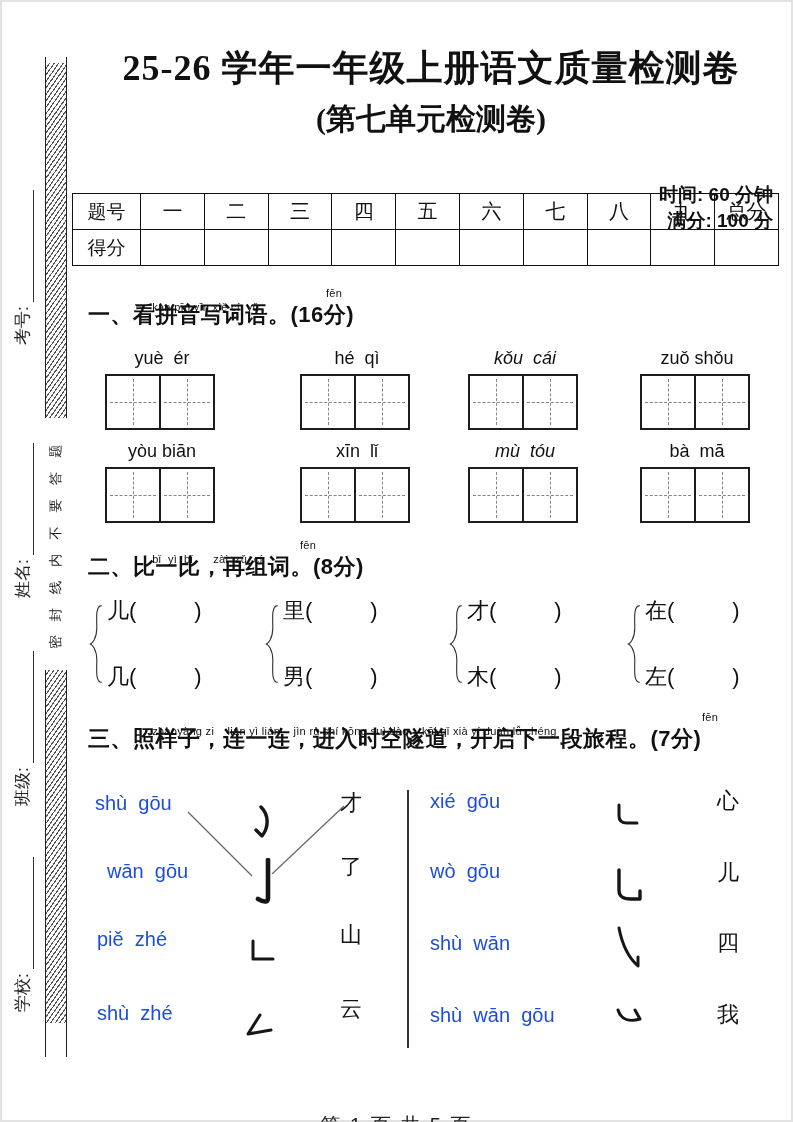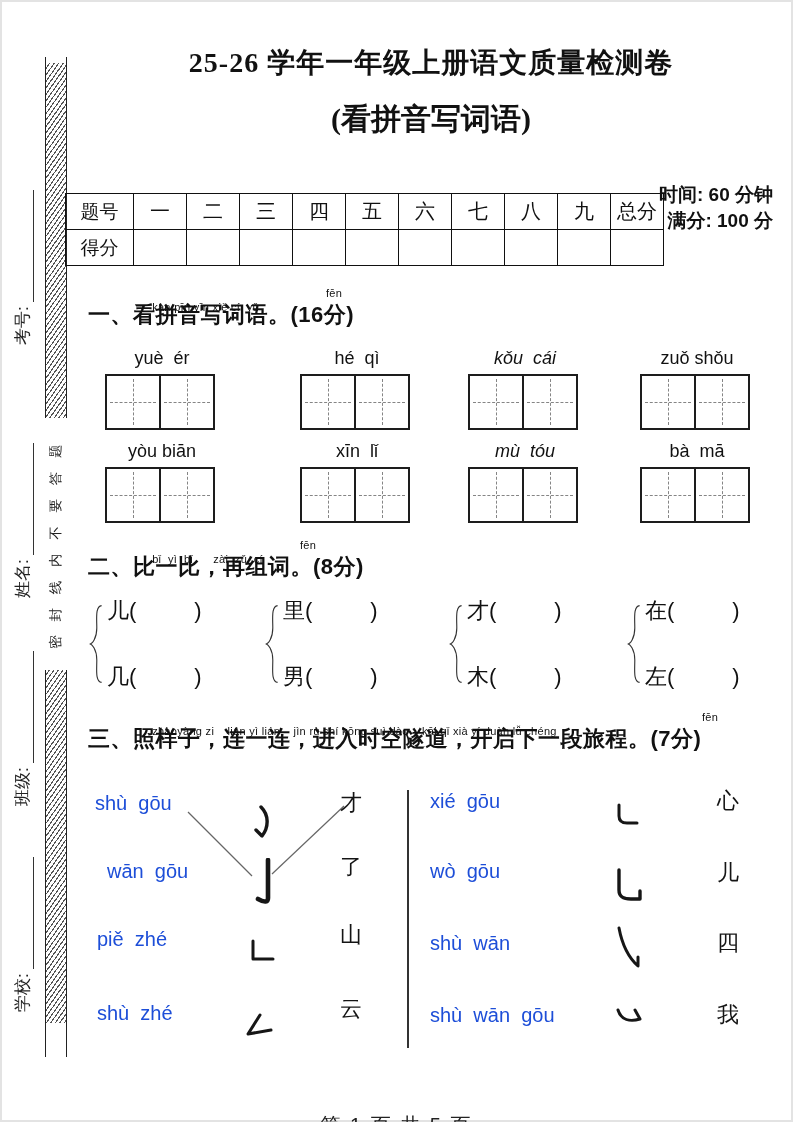--- a/index.html
+++ b/index.html
@@ -35,36 +35,36 @@
   .side-field .sf-blank {
     display:inline-block; width:112px; height:16px;
     border-bottom:1.3px solid #333;
   }
   .sf-kaohao { top:345px; } .sf-xingming { top:598px; }
   .sf-banji  { top:806px; } .sf-xuexiao  { top:1012px; }
 
   
   .title {
     position:absolute; left:75px; top:44px; width:712px; text-align:center;
-    font-family:"Liberation Serif", serif; font-weight:bold; font-size:28px;
+    font-family:"Liberation Serif", serif; font-weight:bold; font-size:36px;
     letter-spacing:1px; white-space:nowrap;
   }
   .subtitle {
     position:absolute; left:75px; top:99px; width:712px; text-align:center;
     font-family:"Liberation Serif", serif; font-weight:bold; font-size:30px;
   }
   .meta {
     position:absolute; left:75px; top:160px; width:698px; text-align:right;
     font-weight:bold; font-size:19px; white-space:pre;
   }
   .meta .full-score { margin-left:58px; }
 
   
   table.score {
-    position:absolute; left:65px; top:193px; width:599px;
+    position:absolute; left:72px; top:193px; width:707px;
     border-collapse:collapse; table-layout:fixed;
   }
   table.score td {
     border:1.8px solid #111; height:36px; text-align:center;
     font-size:20px; color:#111; padding:0;
   }
   table.score td.rowhead { width:68px; font-size:19px; }
 
   
   .sec { position:absolute; left:88px; width:700px; }
@@ -148,21 +148,21 @@
   <div class="side-field sf-banji">
     <span>班级:</span>
     <span class="sf-blank"></span>
   </div>
   <div class="side-field sf-xuexiao">
     <span>学校:</span>
     <span class="sf-blank"></span>
   </div>
 
   <div class="title">25-26 学年一年级上册语文质量检测卷</div>
-  <div class="subtitle">(看拼音写词语)</div>
+  <div class="subtitle">(第七单元检测卷)</div>
   <div class="meta">
     <span>时间: 60 分钟</span>
     <span class="full-score">满分: 100 分</span>
   </div>
 
   <table class="score">
     <tbody>
         <tr>
       <td class="rowhead">题号</td>
       <td>一</td>

